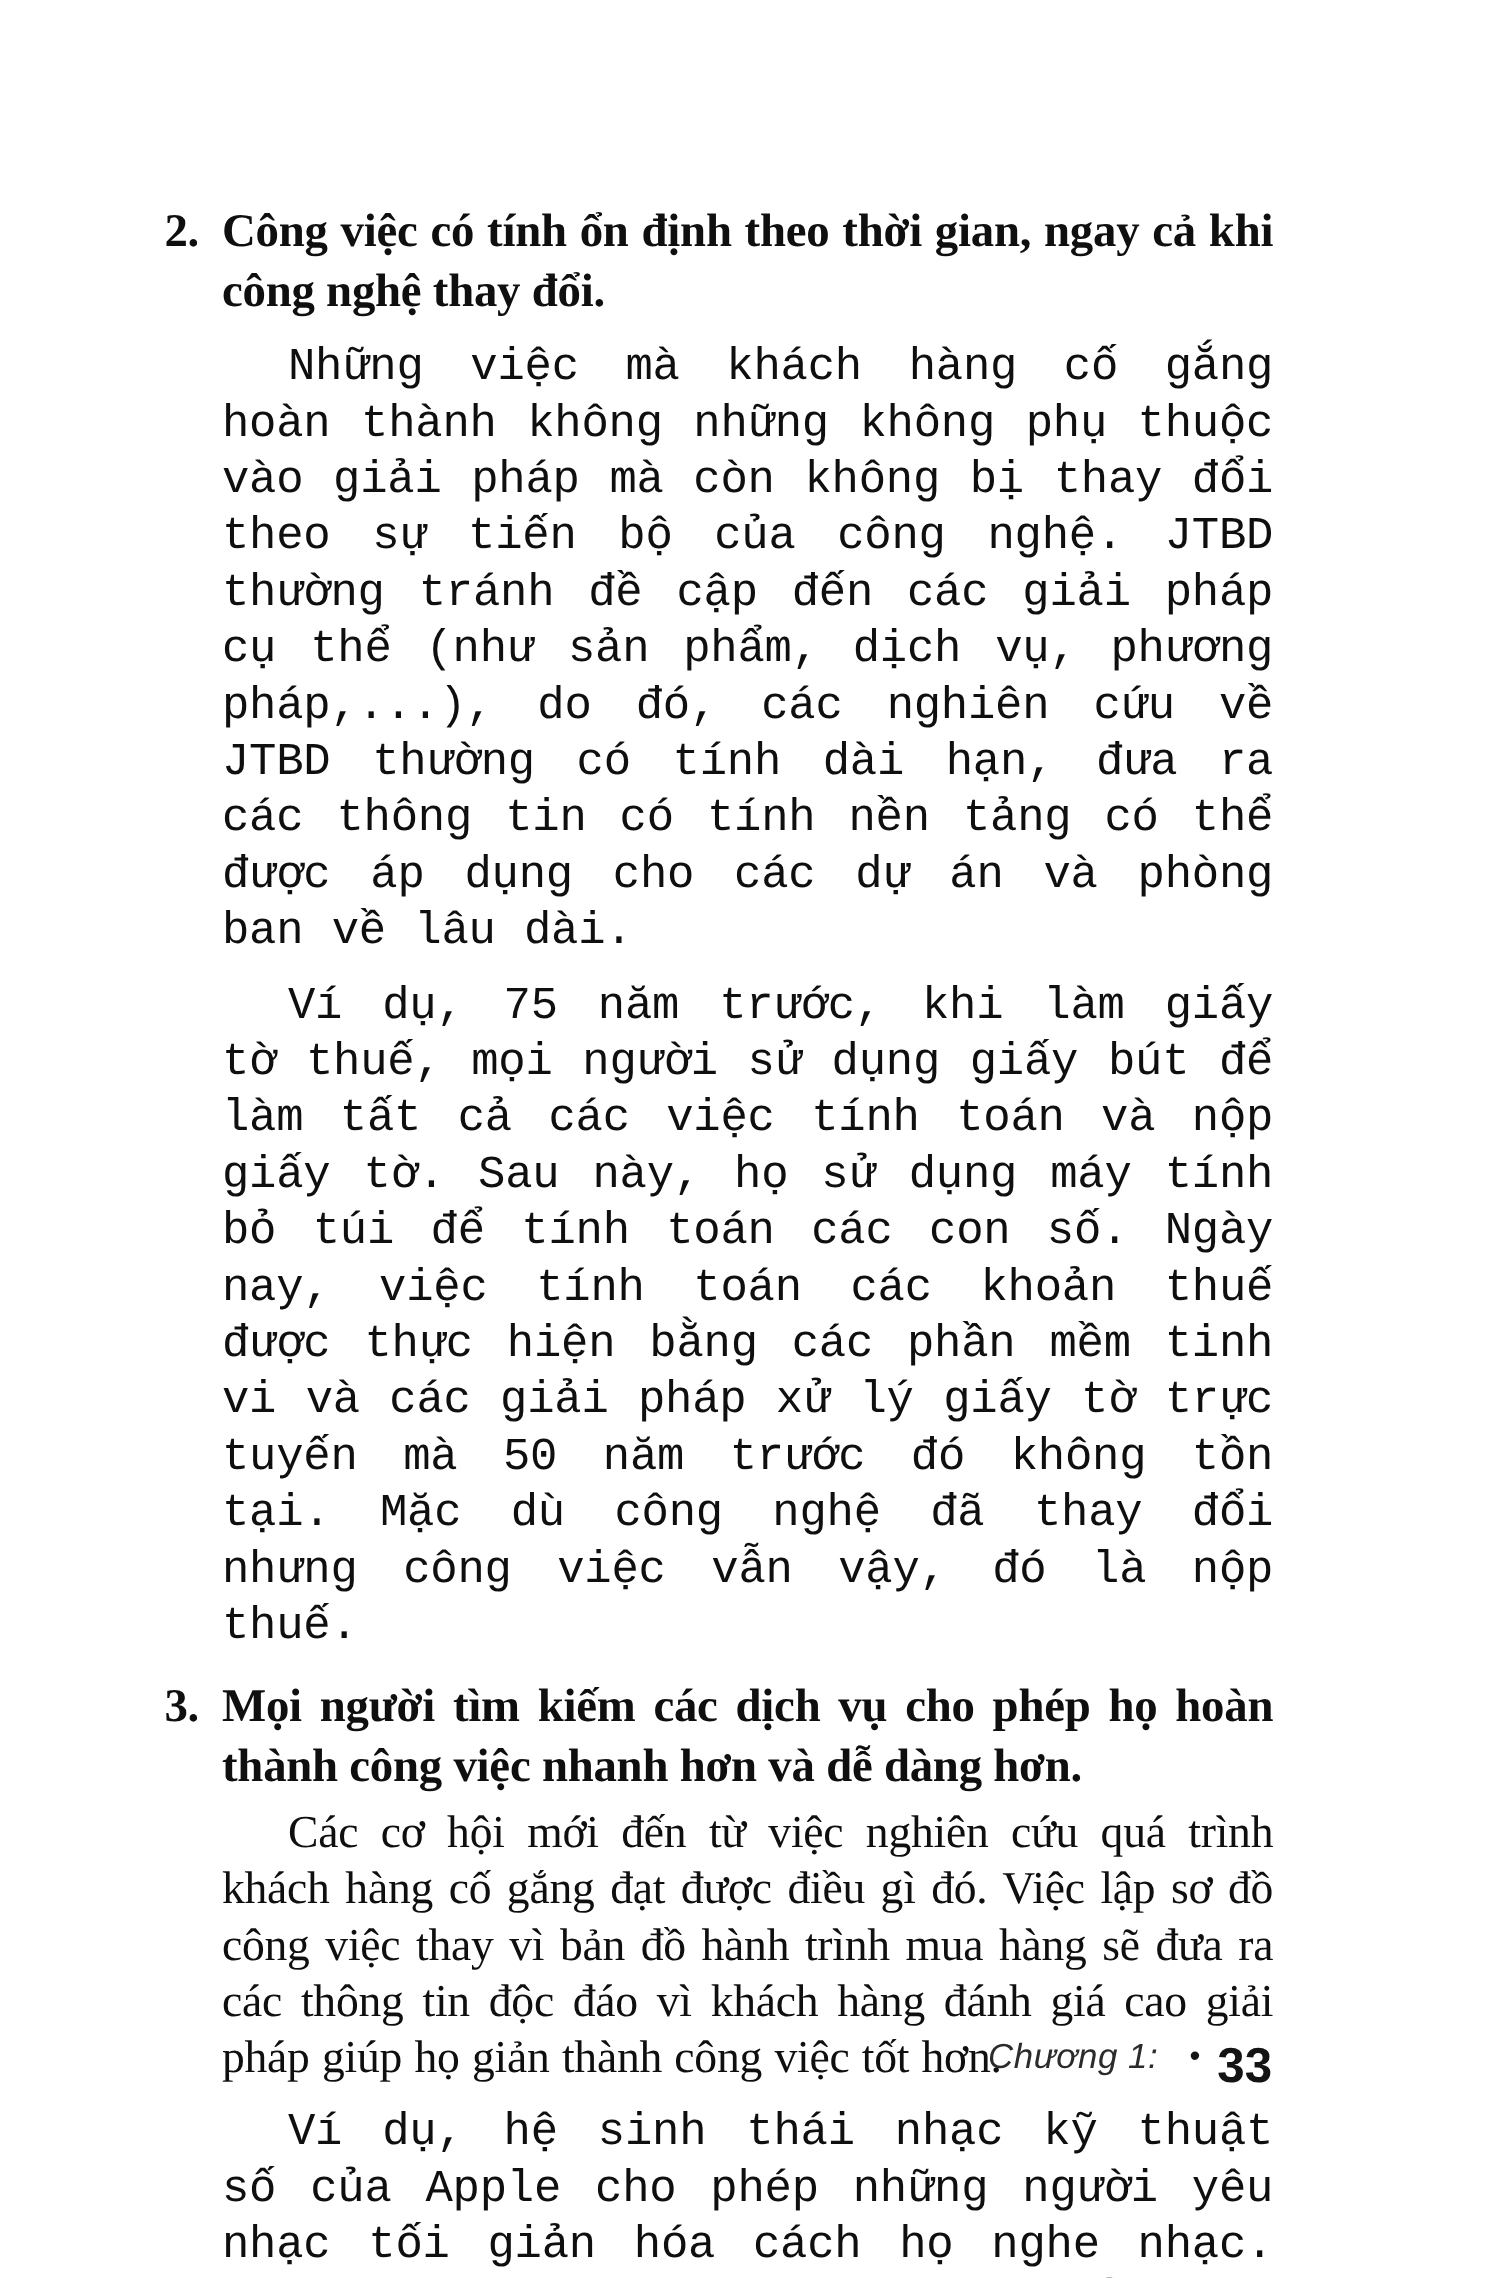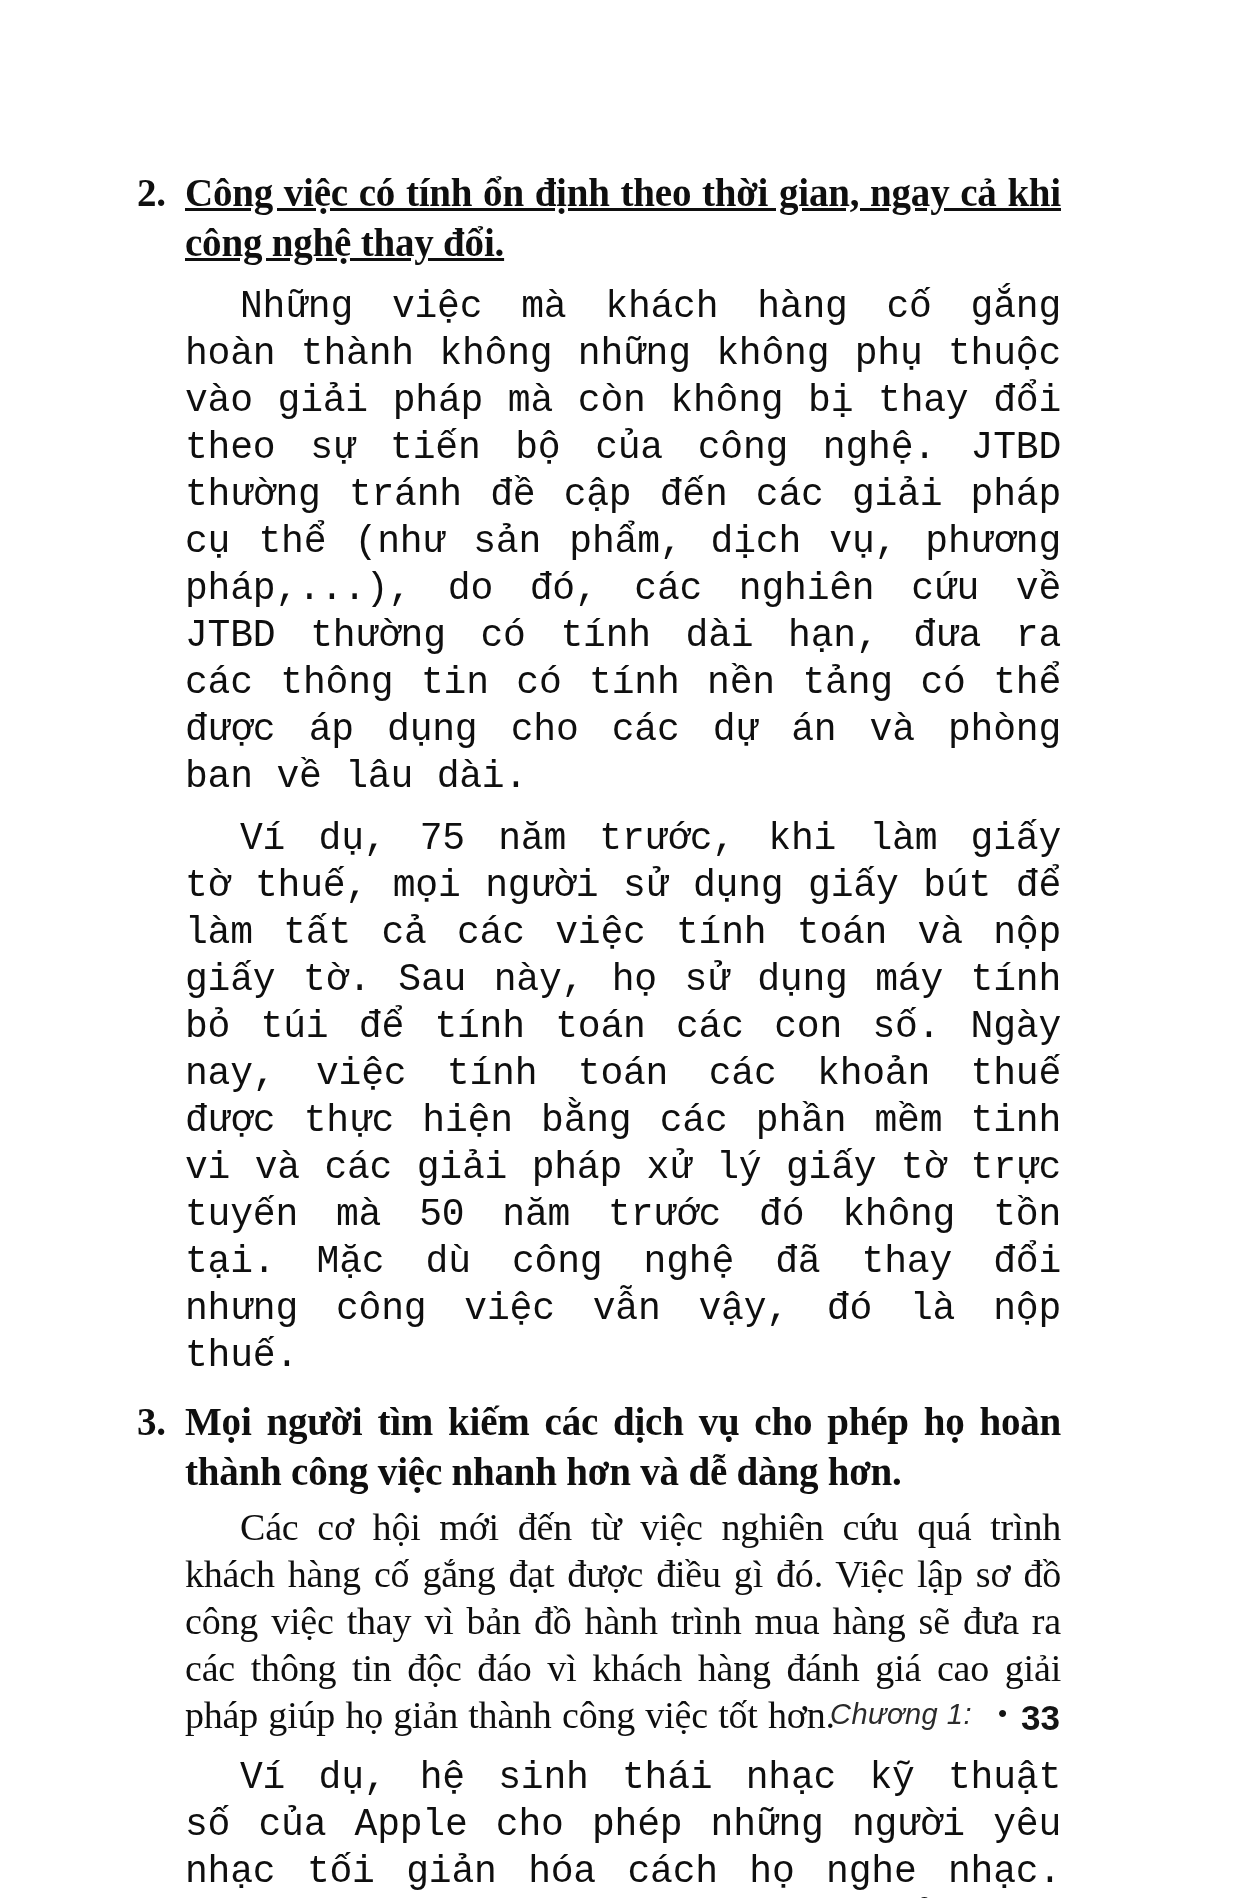--- a/index.html
+++ b/index.html
@@ -64,32 +64,32 @@
     color:#141414;
     letter-spacing:-0.3px;
   }
   .f-dot {
     font-size:26px;
     color:#141414;
     margin:0 14px 0 16px;
   }
   .f-page {
     font-weight:700;
-    font-size:35px;
+    font-size:41px;
     color:#141414;
   }
 </style>
 </head>
 <body>
 
 <main class="content">
 
   <section class="numbered-heading">
     <span class="num">2.</span>
-    <h2 style="display:inline; font-size:inherit; line-height:inherit;text-decoration:underline;">Công việc có tính ổn định theo thời gian, ngay cả khi công nghệ thay đổi.</h2>
+    <h2 style="display:inline; font-size:inherit; line-height:inherit;">Công việc có tính ổn định theo thời gian, ngay cả khi công nghệ thay đổi.</h2>
   </section>
 
   <p class="para mt-p">Những việc mà khách hàng cố gắng hoàn thành không những không phụ thuộc vào giải pháp mà còn không bị thay đổi theo sự tiến bộ của công nghệ. JTBD thường tránh đề cập đến các giải pháp cụ thể (như sản phẩm, dịch vụ, phương pháp,...), do đó, các nghiên cứu về JTBD thường có tính dài hạn, đưa ra các thông tin có tính nền tảng có thể được áp dụng cho các dự án và phòng ban về lâu dài.</p>
 
   <p class="para mt-p">Ví dụ, 75 năm trước, khi làm giấy tờ thuế, mọi người sử dụng giấy bút để làm tất cả các việc tính toán và nộp giấy tờ. Sau này, họ sử dụng máy tính bỏ túi để tính toán các con số. Ngày nay, việc tính toán các khoản thuế được thực hiện bằng các phần mềm tinh vi và các giải pháp xử lý giấy tờ trực tuyến mà 50 năm trước đó không tồn tại. Mặc dù công nghệ đã thay đổi nhưng công việc vẫn vậy, đó là nộp thuế.</p>
 
   <section class="numbered-heading mt-h">
     <span class="num">3.</span>
     <h2 style="display:inline; font-size:inherit; line-height:inherit;">Mọi người tìm kiếm các dịch vụ cho phép họ hoàn thành công việc nhanh hơn và dễ dàng hơn.</h2>
   </section>

